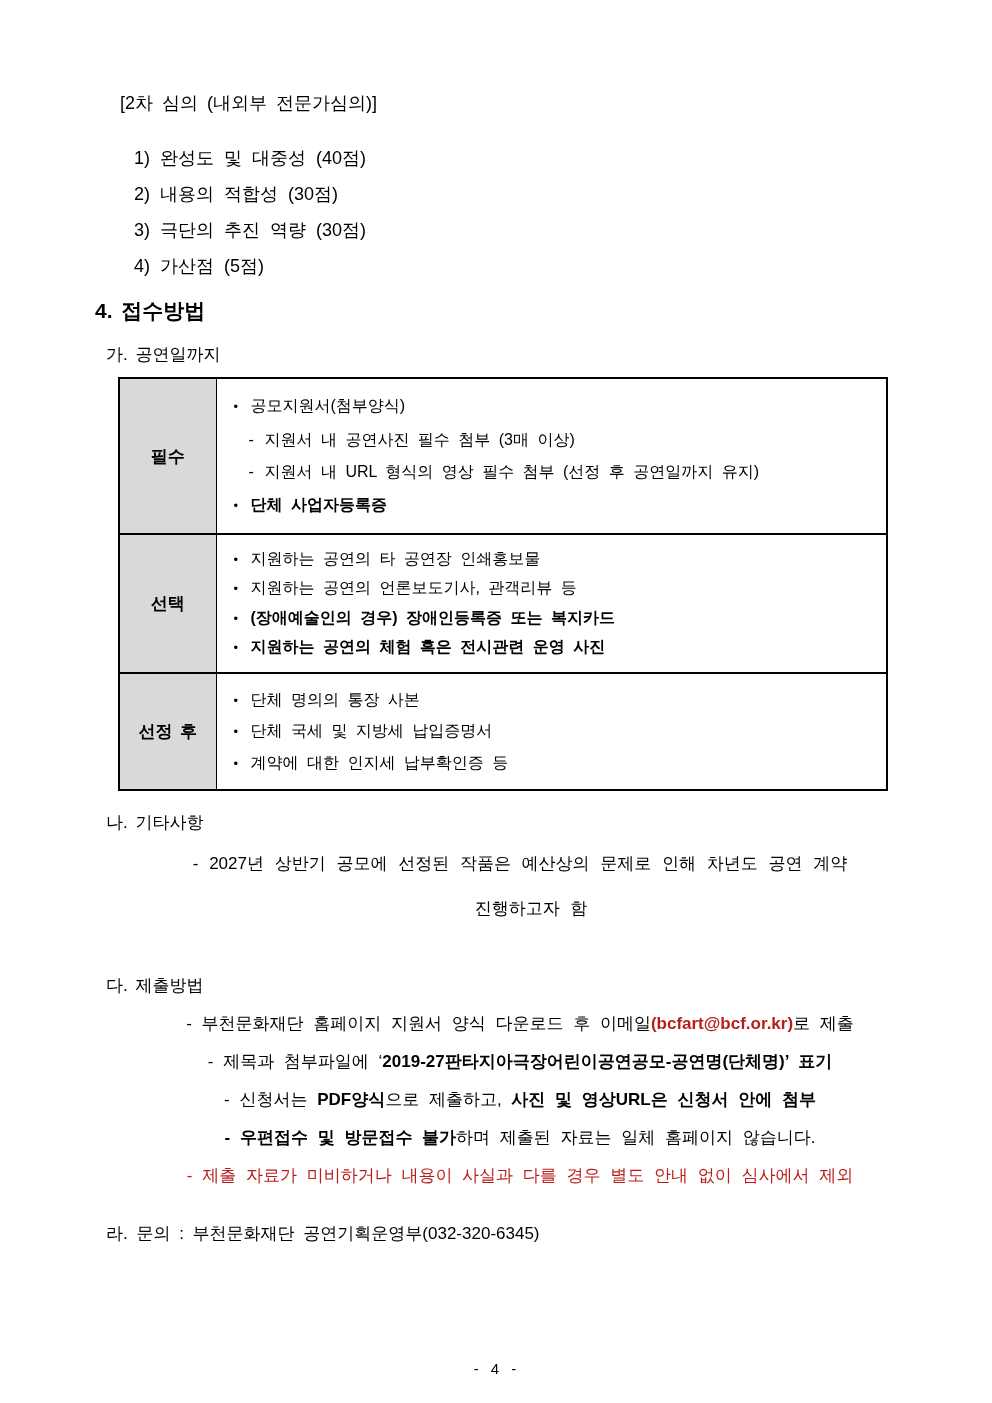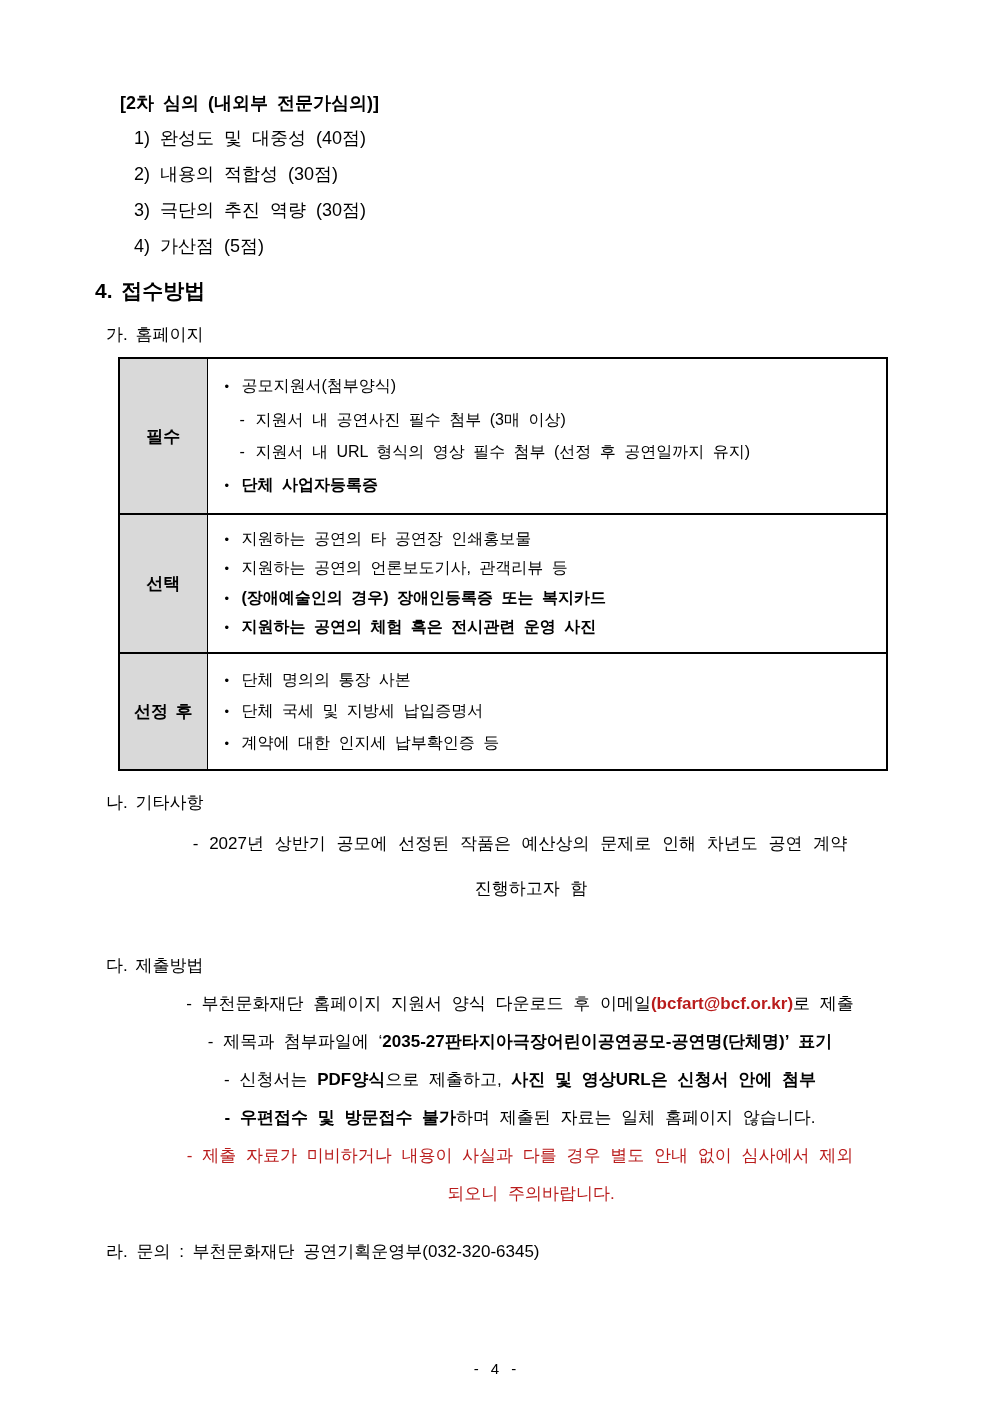--- a/index.html
+++ b/index.html
@@ -15,23 +15,23 @@
     overflow: hidden;
     padding: 90px 86px 0 95px;
   }
   .b { font-weight: bold; }
   .blue { color: #b91c1c; margin-top: 12px; }
 
   
   .review-title {
     padding-left: 25px;
     font-size: 18px;
-    font-weight: bold;
+    font-weight: normal;
     line-height: 26px;
-    margin-bottom: 4px;
+    margin-bottom: 24px;
     word-spacing: 4px;
   }
   .review-item {
     padding-left: 39px;
     font-size: 18px;
     line-height: 36px;
     word-spacing: 5px;
   }
 
   
@@ -58,21 +58,21 @@
     margin-top: 9px;
     margin-left: 23px;
     width: 770px;
     border-collapse: collapse;
     border: 2px solid #000;
   }
   .doc-table td { vertical-align: middle; }
   .doc-table tr { border-bottom: 2px solid #000; }
   .doc-table tr:last-child { border-bottom: none; }
   .doc-table .th {
-    width: 88px;
+    width: 97px;
     background: #d9d9d9;
     border-right: 1px solid #000;
     text-align: center;
     font-weight: bold;
     font-size: 17px;
     word-spacing: 3px;
   }
   .doc-table .tc { padding: 0; }
   .row-required td { height: 156px; }
   .row-optional td { height: 139px; }
@@ -130,21 +130,21 @@
   <div>
     <div class="review-title">[2차 심의 (내외부 전문가심의)]</div>
     <div class="review-item">1) 완성도 및 대중성 (40점)</div>
     <div class="review-item">2) 내용의 적합성 (30점)</div>
     <div class="review-item">3) 극단의 추진 역량 (30점)</div>
     <div class="review-item">4) 가산점 (5점)</div>
   </div>
 
   <div class="main-heading">4. 접수방법</div>
 
-  <div class="sub-label ga">가. 홈페이지</div>
+  <div class="sub-label ga">가. 공연일까지</div>
 
   <table class="doc-table">
     <tbody>
       <tr class="row-required">
         <td class="th">필수</td>
         <td class="tc">
           <div class="cell">
               <div class="cell-line">
                 <span class="blt">•</span>
                 <span>공모지원서(첨부양식)</span>
@@ -211,24 +211,23 @@
 
   <div class="sub-label na">나. 기타사항</div>
   <div class="nb">
     <div class="body-line">- 2027년 상반기 공모에 선정된 작품은 예산상의 문제로 인해 차년도 공연 계약</div>
     <div class="body-line cont">진행하고자 함</div>
   </div>
 
   <div class="sub-label da">다. 제출방법</div>
   <div class="db">
     <div class="body-line"><span>- 부천문화재단 홈페이지 지원서 양식 다운로드 후 이메일</span><span class="b blue">(bcfart@bcf.or.kr)</span><span>로 제출</span></div>
-    <div class="body-line"><span>- 제목과 첨부파일에 ‘</span><span class="b">2035-27판타지아극장어린이공연공모-공연명(단체명)’ 표기</span></div>
+    <div class="body-line"><span>- 제목과 첨부파일에 ‘</span><span class="b">2019-27판타지아극장어린이공연공모-공연명(단체명)’ 표기</span></div>
     <div class="body-line"><span>- 신청서는 </span><span class="b">PDF양식</span><span>으로 제출하고, </span><span class="b">사진 및 영상URL은 신청서 안에 첨부</span></div>
     <div class="body-line"><span class="b">- 우편접수 및 방문접수 불가</span><span>하며 제출된 자료는 일체 홈페이지 않습니다.</span></div>
     <div class="body-line"><span class="blue">- 제출 자료가 미비하거나 내용이 사실과 다를 경우 별도 안내 없이 심사에서 제외</span></div>
-    <div class="body-line cont"><span class="blue">되오니 주의바랍니다.</span></div>
   </div>
 
   <div class="sub-label ra">라. 문의 : 부천문화재단 공연기획운영부(032-320-6345)</div>
 
   <div class="footer">- 4 -</div>
 
 </div>
 
 </body></html>

